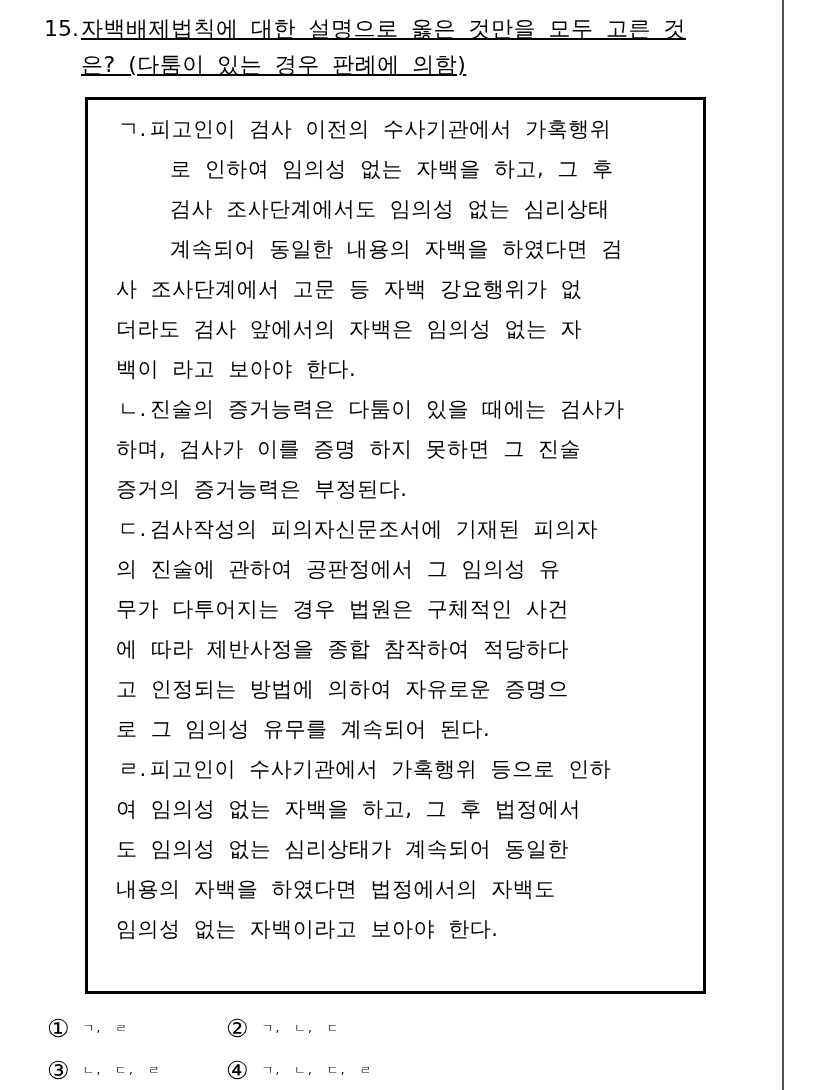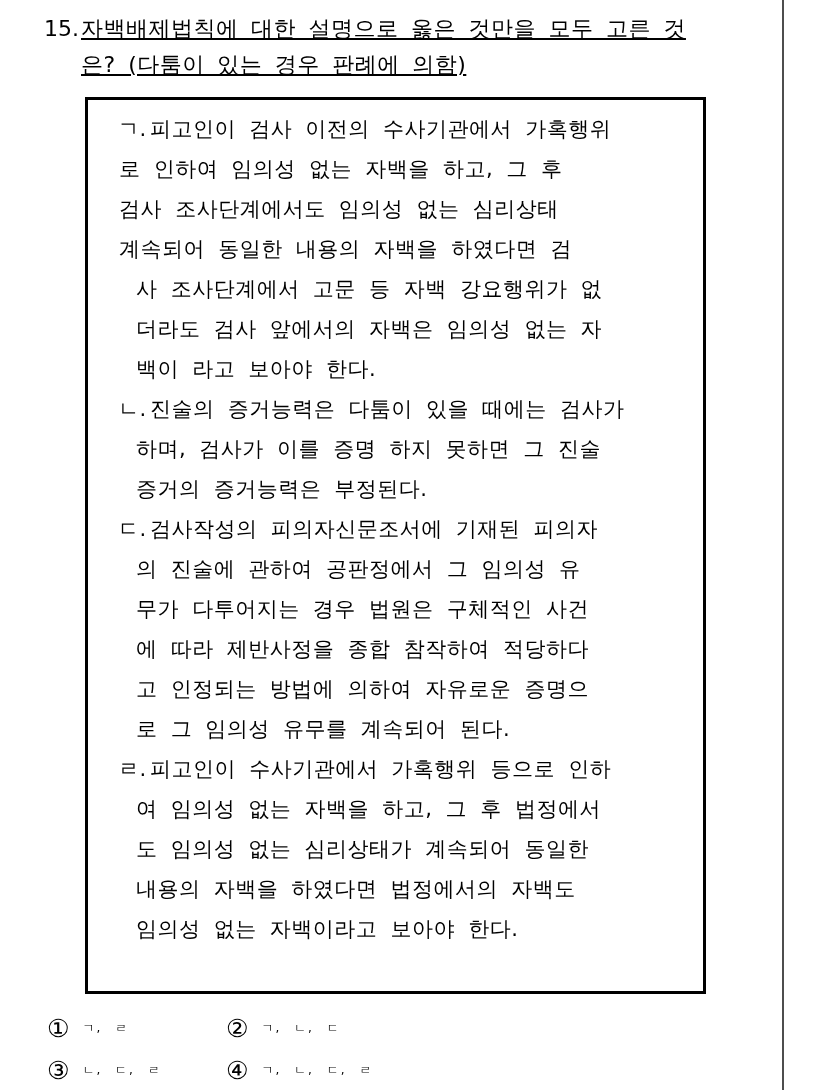--- a/index.html
+++ b/index.html
@@ -67,22 +67,22 @@
     line-height: 40px;
     white-space: nowrap;
   }
   .p-line.first { padding-left: 62px; }
   .p-line .marker {
     position: absolute;
     left: 30px;
     top: 0;
     word-spacing: 0;
   }
-  .p-line.cont-d { padding-left: 31px; }
-  .p-line.cont-s { padding-left: 48px; }
+  .p-line.cont-d { padding-left: 82px; }
+  .p-line.cont-s { padding-left: 28px; }
   
   .options {
     position: absolute;
     left: 47px;
     top: 1013px;
     width: 700px;
     display: grid;
     grid-template-columns: 179px auto;
     grid-row-gap: 11px;
   }

